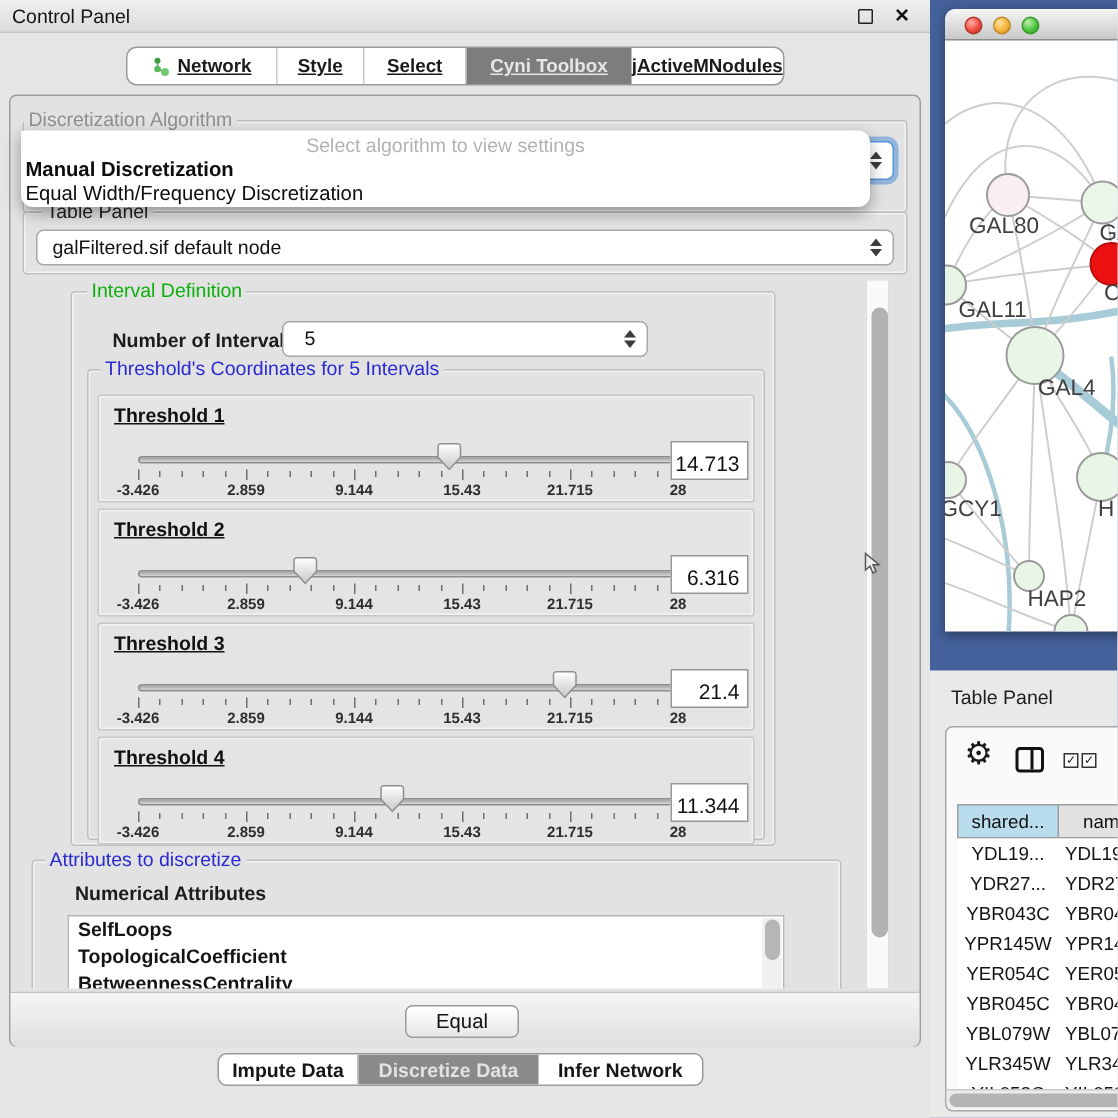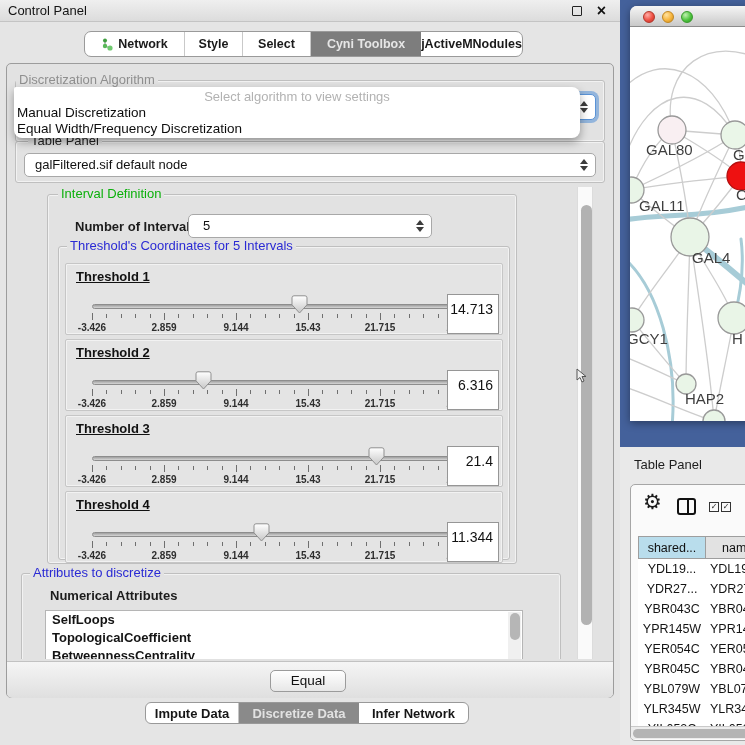--- a/index.html
+++ b/index.html
@@ -13,21 +13,21 @@
     background:linear-gradient(#efefef,#dcdcdc); border-bottom:1px solid #c4c4c4; }
   .lp-title { position:absolute; left:8px; top:3px; font-size:13px; color:#141414; }
   .float-btn { position:absolute; right:38px; top:6px; width:10px; height:10px; border:1.6px solid #222; border-radius:1px; background:transparent; }
   .close-btn { position:absolute; right:14px; top:0px; font-size:16px; font-weight:900; color:#111; line-height:22px; }
 
   
   .tab-pill { position:absolute; left:84px; top:31px; height:26px; display:flex;
     background:#fff; border:1px solid #9a9a9a; border-radius:7px; overflow:hidden; }
   .tab { display:flex; align-items:center; justify-content:center; gap:5px;
     font-size:12.5px; font-weight:bold; color:#1a1a1a; white-space:nowrap;
-    border-right:1px solid #c9c9c9; padding:0 2px; }
+    border-right:1px solid #c9c9c9; padding:0 2px;text-decoration:underline; }
   .tab:last-child { border-right:none; }
   .tab.selected { background:var(--tab-selected-bg); color:#e6e6e6; border-right:none; }
 
   
   .main-panel { position:absolute; left:6px; top:63px; width:608px; height:635px;
     background:#e2e2e2; border:1px solid #9c9c9c; border-radius:5px; }
   .group { position:absolute; border:1px solid #bfbfbf; border-radius:3px;
     box-shadow:inset 0 0 0 1px rgba(255,255,255,.55); }
   .group-title { position:absolute; top:-8px; font-size:13px; background:#e2e2e2; padding:0 3px; line-height:14px; }
   .gt-gray  { color:#8f8f8f; }
@@ -45,21 +45,21 @@
   .stepper .down { position:absolute; bottom:0; left:0; width:0; height:0;
     border-left:4px solid transparent; border-right:4px solid transparent; border-top:5px solid #3c3c3c; }
   .algo-combo { left:6px; top:13px; width:574px; height:26px;
     border:1px solid var(--focus-ring-blue); box-shadow:0 0 0 3px rgba(104,157,216,.65); }
 
   .algo-popup { position:absolute; left:7px; top:23px; width:566px; height:51px; z-index:40;
     background:#fff; border-radius:2px 8px 8px 8px; box-shadow:0 4px 10px rgba(0,0,0,.35); }
   .popup-placeholder { position:absolute; left:0; top:2px; width:100%; text-align:center;
     font-size:13px; color:#b2b2b2; }
   .popup-item { position:absolute; left:3px; font-size:13.5px; color:#0d0d0d; white-space:nowrap; }
-  .popup-item.b { font-weight:normal; top:18px; }
+  .popup-item.b { font-weight:bold; top:18px; }
   .popup-item.r { top:34px; }
 
   .tabledata-group { left:8px; top:77px; width:590px; height:42px; }
   .td-combo { left:8px; top:11px; width:572px; height:24px; }
 
   .scroll-area { position:absolute; left:8px; top:123px; width:592px; height:472px; overflow:hidden; }
   .interval-group { left:32px; top:7px; width:470px; height:370px; }
   .noi-label { position:absolute; left:27px; top:24px; font-size:13px; font-weight:bold; }
   .noi-combo { left:140px; top:19px; width:244px; height:24px; }
   .thr-group { left:10px; top:51px; width:452px; height:314px; }
@@ -68,21 +68,21 @@
     border:1px solid #c6c6c6; border-radius:2px; box-shadow:inset 0 0 0 1px #f2f2f2; background:#e4e4e4; }
   .thr-label { position:absolute; left:10px; top:5px; font-size:13px; font-weight:bold; color:#111;text-decoration:underline; }
   .thr-track { position:absolute; left:26px; top:40px; width:360px; height:5px;
     background:linear-gradient(#9f9f9f,#d6d6d6); border:1px solid #8d8d8d; border-radius:3px; }
   .thr-thumb { position:absolute; top:31px; }
   .tick { position:absolute; width:1px; background:#6f6f6f; }
   .tick.minor { top:50px; height:4px; }
   .tick.major { top:49px; height:7px; }
   .tick-label { position:absolute; top:58px; transform:translateX(-50%);
     font-size:10px; font-weight:bold; color:#2e2e2e; white-space:nowrap; }
-  .thr-value { position:absolute; left:381px; top:30px; width:52px; height:40px;
+  .thr-value { position:absolute; left:381px; top:30px; width:52px; height:26px;
     background:#fff; border:1px solid #969696; font-size:14px; color:#111;
     text-align:right; line-height:28px; padding-right:5px; }
 
   .attrs-group { left:6px; top:386px; width:540px; height:105px; }
   .attrs-sublabel { position:absolute; left:28px; top:14px; font-size:13px; font-weight:bold; }
   .attr-list { position:absolute; left:23px; top:36px; width:478px; height:66px;
     background:#fff; border:1px solid #b5b5b5; overflow:hidden;font-weight:bold; }
   .attr-item { font-size:13px; color:#141414; line-height:18px; padding-left:6px; white-space:nowrap; }
   .attr-scroll { position:absolute; right:1px; top:1px; bottom:1px; width:13px; background:#f0f0f0; }
   .attr-scroll .thumb { position:absolute; left:1.5px; top:1px; width:10px; height:27px;

